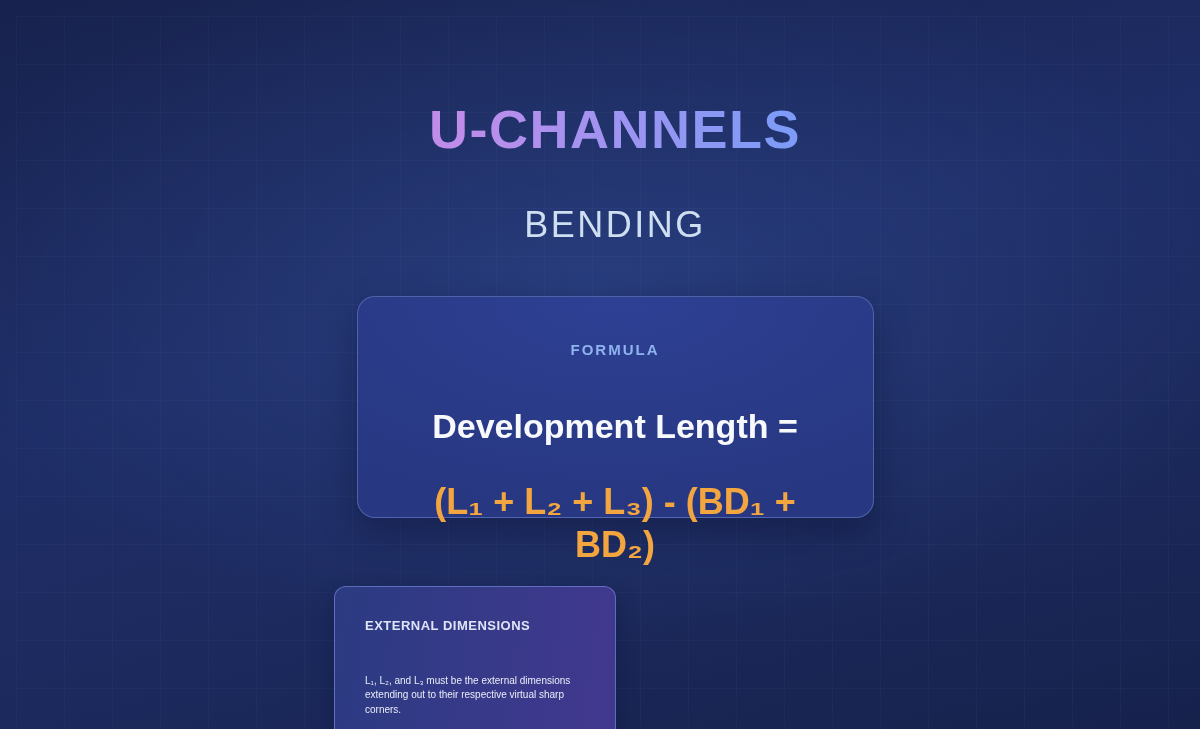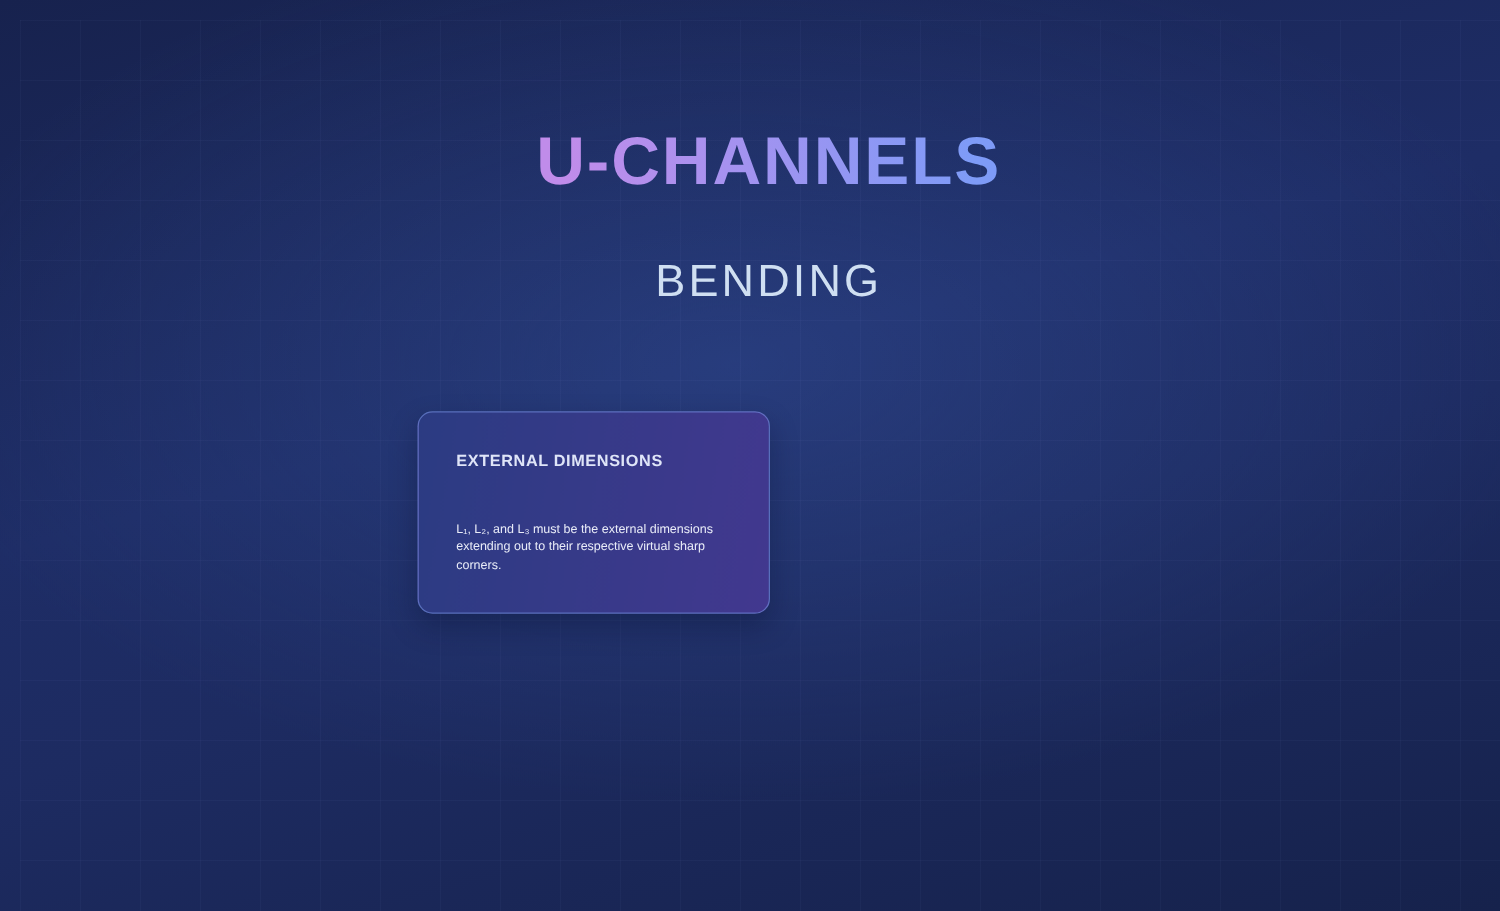--- a/index.html
+++ b/index.html
@@ -133,20 +133,25 @@
   }
 </style>
 </head>
 <body>
 
 <div class="page">
 
   <h1 class="title">U-CHANNELS</h1>
   <h2 class="subtitle">BENDING</h2>
 
+  <section class="formula-card">
+    <div class="formula-label">FORMULA</div>
+    <div class="formula-lhs">Development Length =</div>
+    <div class="formula-rhs">(L₁ + L₂ + L₃) - (BD₁ + BD₂)</div>
+  </section>
 
   <section class="cards">
     <div class="card-col">
       <article class="card" style="--accent: #dfe5f8; --border: rgba(125,155,235,0.55); --bg-from: #2b3b82; --bg-to: #42388f;">
         <h3>EXTERNAL DIMENSIONS</h3>
         <p>L₁, L₂, and L₃ must be the external dimensions extending out to their respective virtual sharp corners.</p>
       </article>
     </div>
     <div class="card-col">
     </div>

